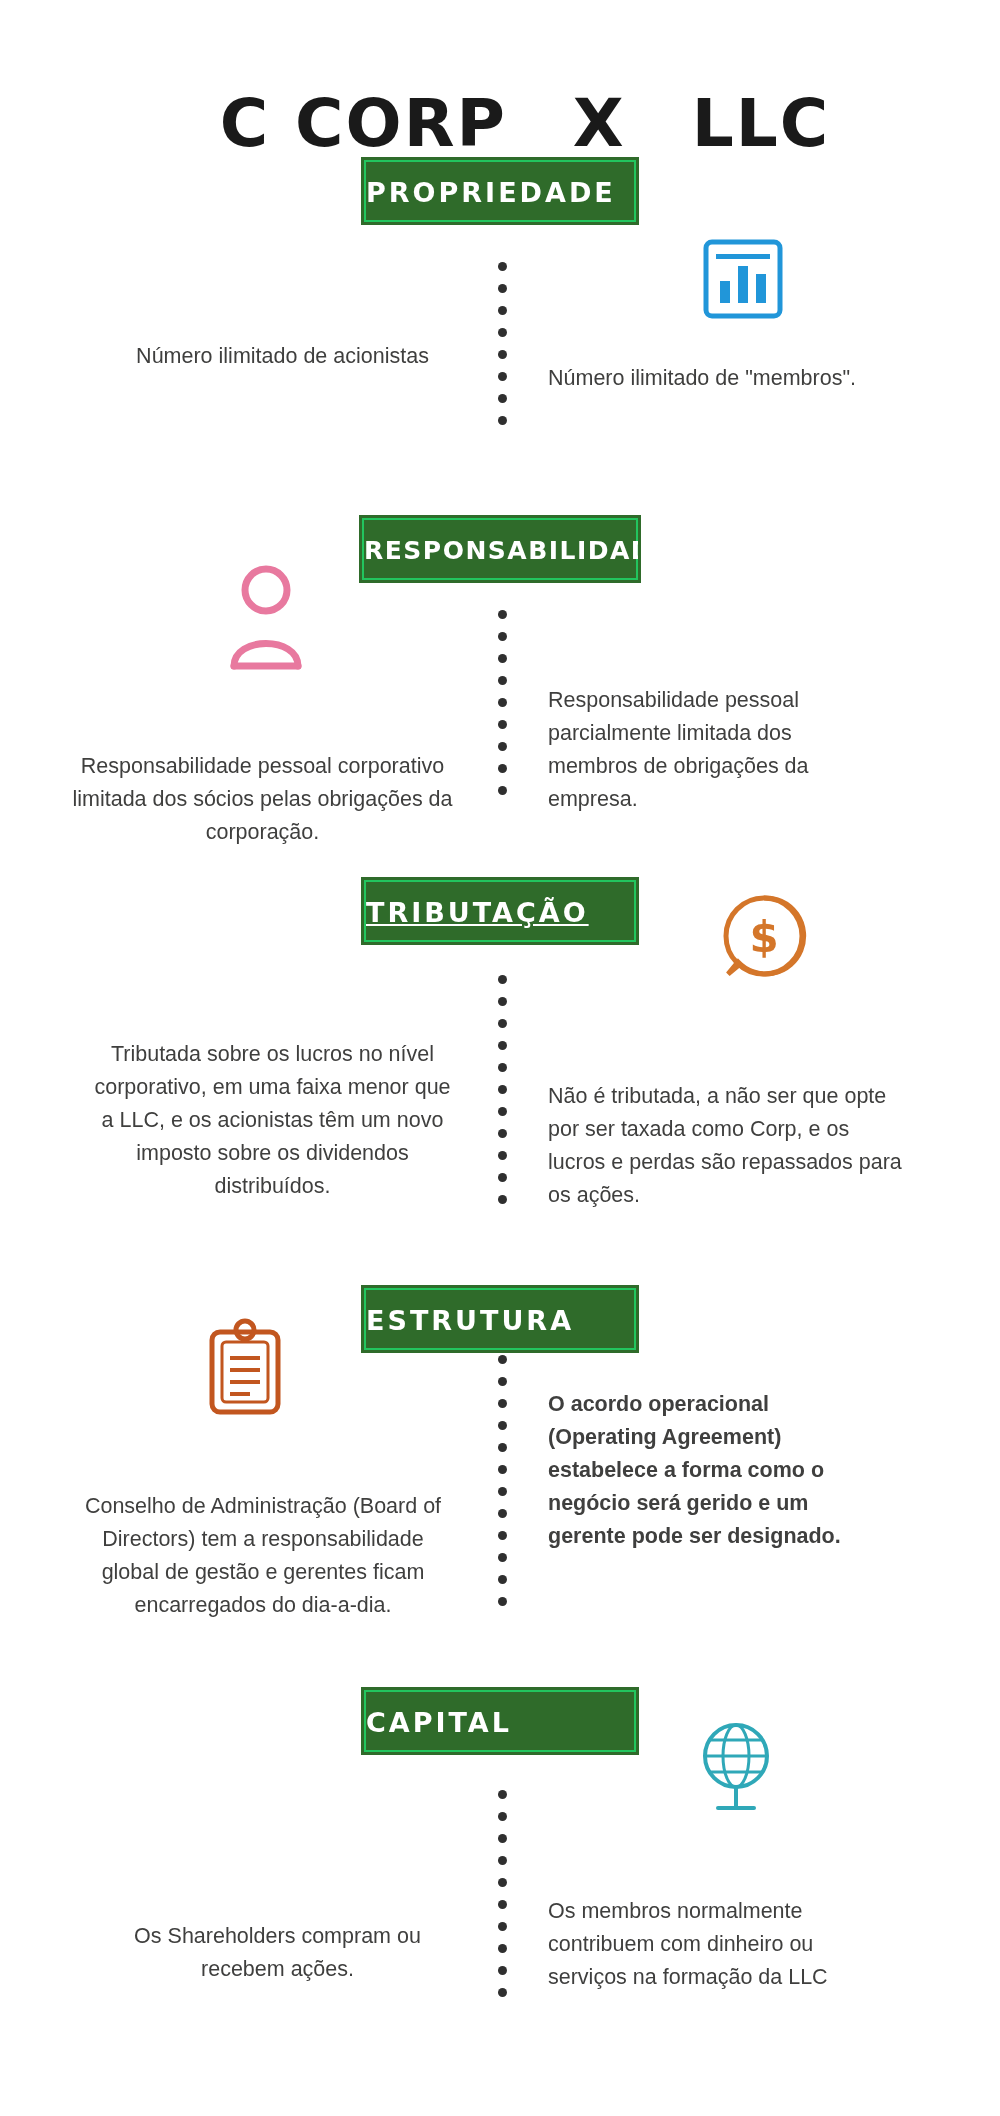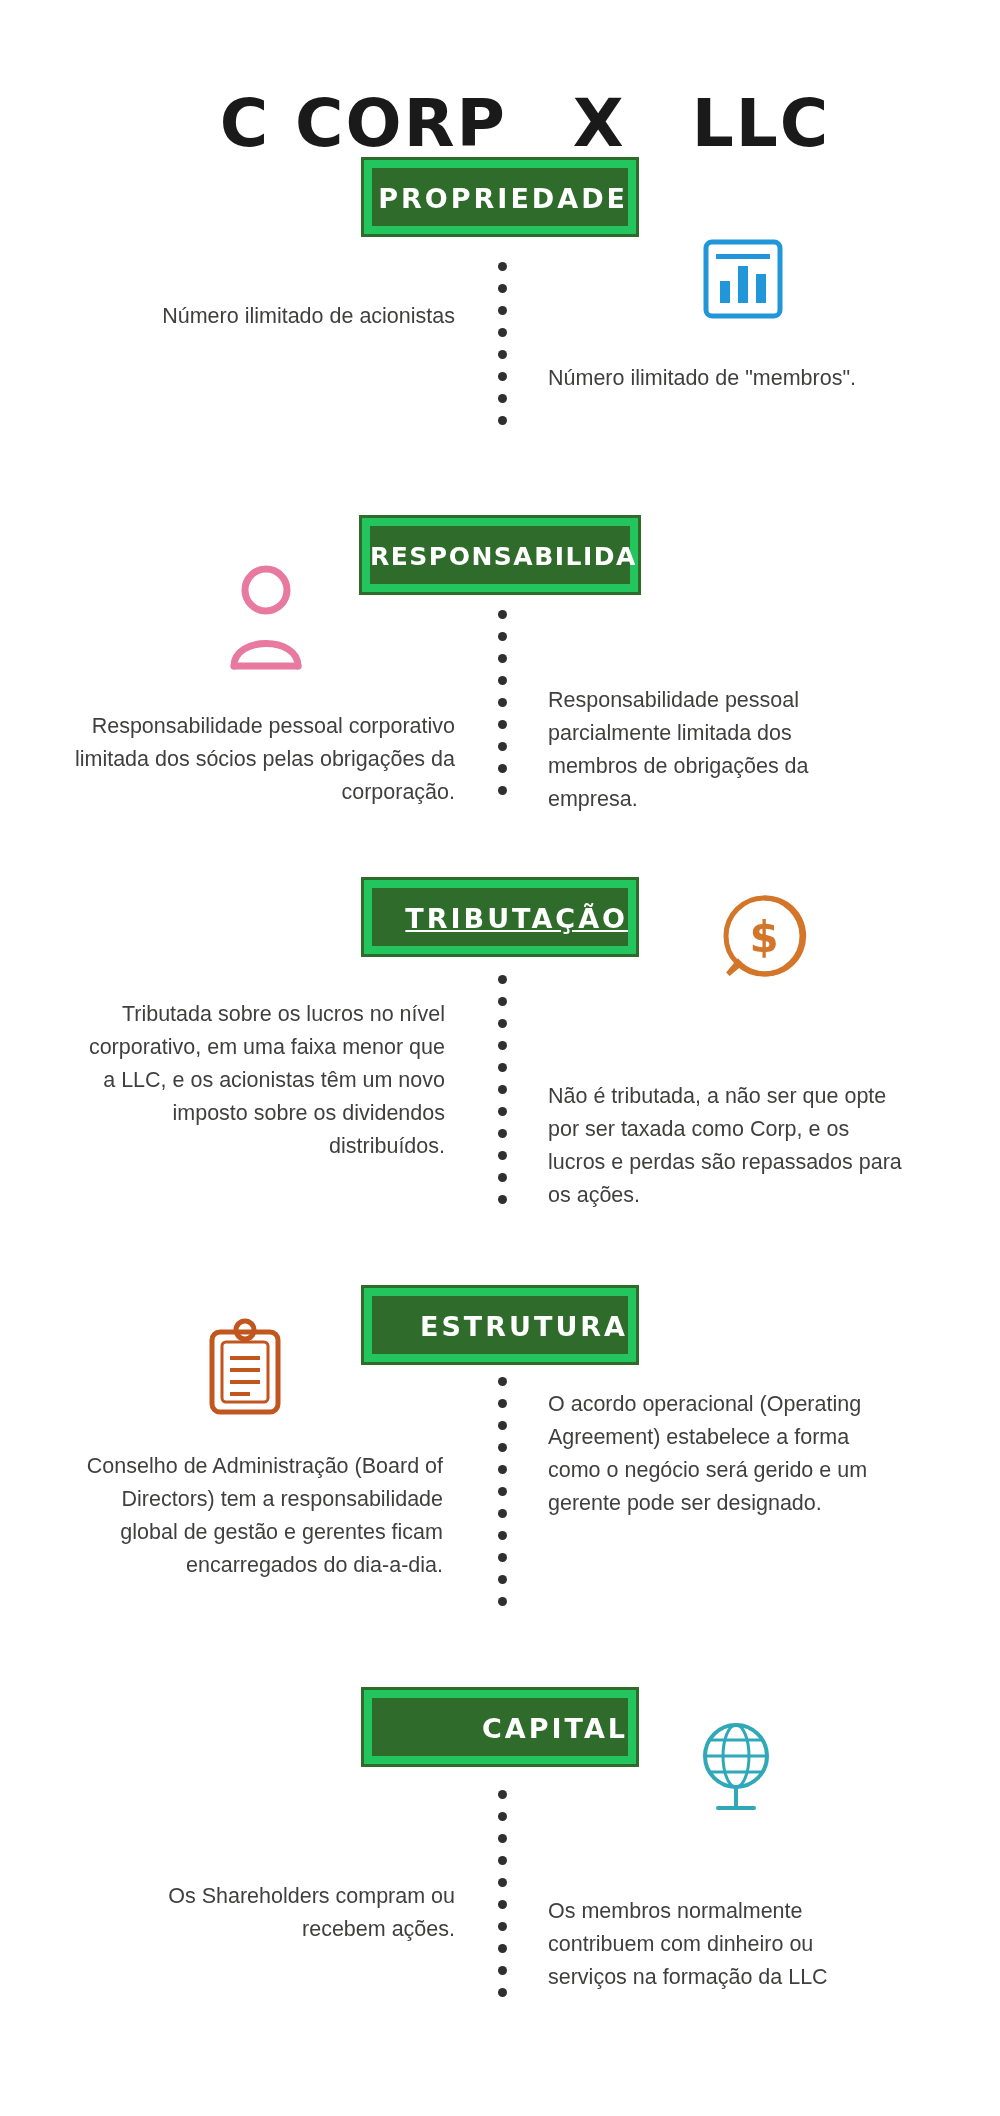--- a/index.html
+++ b/index.html
@@ -47,42 +47,42 @@
     height: 9px;
     border-radius: 50%;
     background: #2f2f2f;
     margin-bottom: 13px;
   }
 
   
   .label-box {
     position: absolute;
     background: #2f6b2a;
-    border: 8px solid #22c55e;
+    border: 2px solid #22c55e;
     outline: 3px solid #2f6b2a;
     color: #ffffff;
     font-family: "DejaVu Sans", sans-serif;
     font-weight: bold;
     font-size: 27px;
     letter-spacing: 3px;
-    text-align: right;
+    text-align: left;
     line-height: 62px;
-    height: 74px;
+    height: 62px;
     box-sizing: border-box;
   }
 
   
   .txt {
     position: absolute;
     font-size: 21.5px;
     line-height: 33px;
     color: #3f3f3e;
     font-family: "Liberation Sans", sans-serif;
   }
-  .txt.right { text-align: right; }
+  .txt.right { text-align: center; margin-top: 40px; }
   .txt.left  { text-align: left; }
 
   
   .icon { position: absolute; }
 </style>
 </head>
 <body>
 
 <div class="title">
   <span>C CORP</span><span class="gap"></span><span>X</span><span class="gap"></span><span>LLC</span>
@@ -182,41 +182,41 @@
 <div class="label-box" style="left:364px; top:880px; width:272px;text-decoration:underline;">TRIBUTAÇÃO</div>
 
 <span class="icon" style="left:718px; top:890px;">
   <svg width="92" height="92" viewBox="0 0 92 92">
     <path d="M46 8 A38 38 0 1 1 20 72 L10 84 L22 74" fill="none" stroke="#d4762a" stroke-width="5"></path>
     <circle cx="46" cy="46" r="38" fill="none" stroke="#d4762a" stroke-width="5"></circle>
     <text x="46" y="62" font-family="DejaVu Sans, sans-serif" font-size="42" font-weight="bold" fill="#d4762a" text-anchor="middle">$</text>
   </svg>
 </span>
 
-<div class="txt right" style="left:80px; top:998px; width:365px;">Tributada sobre os lucros no nível corporativo, em uma faixa menor que a LLC, e os acionistas têm um novo imposto sobre os dividendos distribuídos.</div>
+<div class="txt right" style="left:90px; top:998px; width:365px;">Tributada sobre os lucros no nível corporativo, em uma faixa menor que a LLC, e os acionistas têm um novo imposto sobre os dividendos distribuídos.</div>
 
 <div class="txt left" style="left:548px; top:1080px; width:360px;">Não é tributada, a não ser que opte por ser taxada como Corp, e os lucros e perdas são repassados para os ações.</div>
 
 <div class="label-box" style="left:364px; top:1288px; width:272px;">ESTRUTURA</div>
 
 <span class="icon" style="left:202px; top:1318px;">
   <svg width="86" height="100" viewBox="0 0 86 100">
     <rect x="10" y="14" width="66" height="80" rx="8" fill="none" stroke="#c2561f" stroke-width="5"></rect>
     <rect x="20" y="24" width="46" height="60" rx="4" fill="none" stroke="#c2561f" stroke-width="3"></rect>
     <circle cx="43" cy="12" r="9" fill="none" stroke="#c2561f" stroke-width="5"></circle>
     <line x1="28" y1="40" x2="58" y2="40" stroke="#c2561f" stroke-width="4"></line>
     <line x1="28" y1="52" x2="58" y2="52" stroke="#c2561f" stroke-width="4"></line>
     <line x1="28" y1="64" x2="58" y2="64" stroke="#c2561f" stroke-width="4"></line>
     <line x1="28" y1="76" x2="48" y2="76" stroke="#c2561f" stroke-width="4"></line>
   </svg>
 </span>
 
 <div class="txt right" style="left:83px; top:1450px; width:360px;">Conselho de Administração (Board of Directors) tem a responsabilidade global de gestão e gerentes ficam encarregados do dia-a-dia.</div>
 
-<div class="txt left" style="left:548px; top:1388px; width:320px;">O acordo operacional (Operating Agreement) estabelece a forma como o negócio será gerido e um gerente pode ser designado.</div>
+<div class="txt left" style="left:548px; top:1388px; width:320px;font-weight:bold;">O acordo operacional (Operating Agreement) estabelece a forma como o negócio será gerido e um gerente pode ser designado.</div>
 
 <div class="label-box" style="left:364px; top:1690px; width:272px;">CAPITAL</div>
 
 <span class="icon" style="left:690px; top:1718px;">
   <svg width="92" height="100" viewBox="0 0 92 100">
     <circle cx="46" cy="38" r="31" fill="none" stroke="#2fa8b8" stroke-width="4"></circle>
     <ellipse cx="46" cy="38" rx="13" ry="31" fill="none" stroke="#2fa8b8" stroke-width="3"></ellipse>
     <line x1="15" y1="38" x2="77" y2="38" stroke="#2fa8b8" stroke-width="3"></line>
     <line x1="20" y1="22" x2="72" y2="22" stroke="#2fa8b8" stroke-width="3"></line>
     <line x1="20" y1="54" x2="72" y2="54" stroke="#2fa8b8" stroke-width="3"></line>

